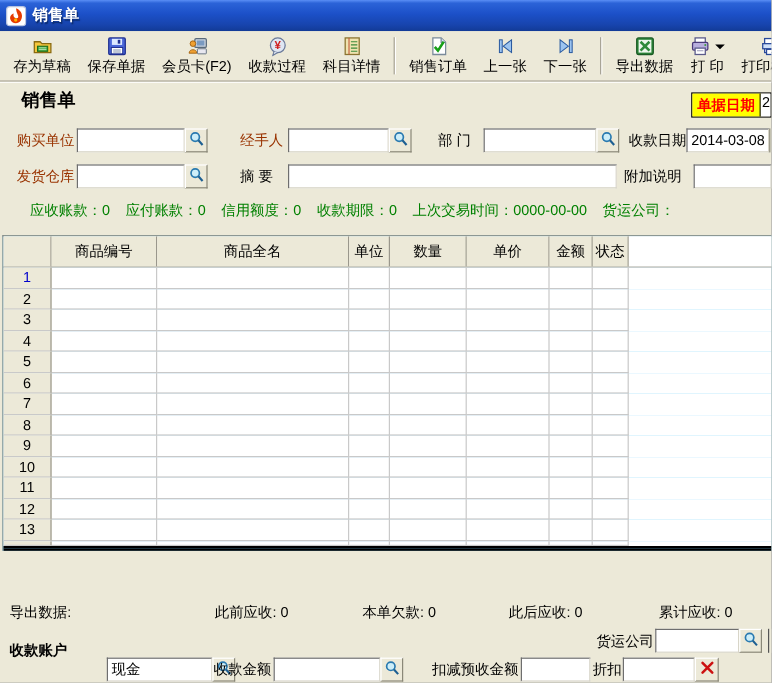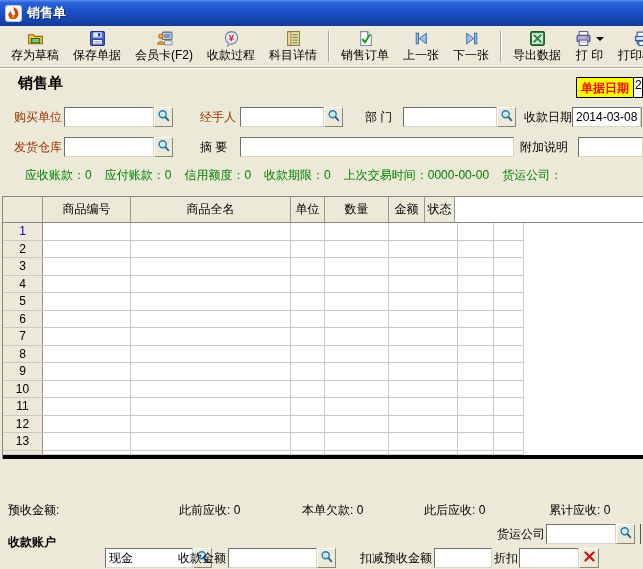--- a/index.html
+++ b/index.html
@@ -278,20 +278,21 @@
     <span><span>货运公司：</span><span></span></span>
   </div>
 
   <div class="grid">
     <div class="gh">
       <div class="cell w-num"></div>
       <div class="cell w-c1">商品编号</div>
       <div class="cell w-c2">商品全名</div>
       <div class="cell w-c3">单位</div>
       <div class="cell w-c4">数量</div>
+      <div class="cell w-c5">单价</div>
       <div class="cell w-c6">金额</div>
       <div class="cell w-c7">状态</div>
       <div class="cell w-fill"></div>
     </div>
     <div>
         <div class="grow">
           <div class="cell w-num numcell cur">1</div>
           <div class="cell w-c1"></div>
           <div class="cell w-c2"></div>
           <div class="cell w-c3"></div>
@@ -442,40 +443,40 @@
           <div class="cell w-c5"></div>
           <div class="cell w-c6"></div>
           <div class="cell w-c7"></div>
           <div class="cell w-fill"></div>
         </div>
       </div>
     <div class="hr-black"></div>
     <div class="hr-black"></div>
   </div>
 
-  <span class="sumitem" style="left:8px;"><span>预收金额:</span> <span></span></span>
+  <span class="sumitem" style="left:8px;"><span>导出数据:</span> <span></span></span>
   <span class="sumitem" style="left:179px;"><span>此前应收:</span> <span>0</span></span>
   <span class="sumitem" style="left:302px;"><span>本单欠款:</span> <span>0</span></span>
   <span class="sumitem" style="left:424px;"><span>此后应收:</span> <span>0</span></span>
   <span class="sumitem" style="left:549px;"><span>累计应收:</span> <span>0</span></span>
 
   <span class="flabel" style="left:497px; top:524px;">货运公司</span>
   <span class="fgroup" style="left:546px; top:524px;">
     <input class="tin" style="width: 70px;">
     <button class="magbtn">
         <span><svg viewBox="0 0 16 16">
             <circle cx="6.5" cy="6" r="4" fill="#cdeef9" stroke="#2a7ab0" stroke-width="1.6"></circle>
             <line x1="9.5" y1="9" x2="13.5" y2="13.5" stroke="#1d5f92" stroke-width="2"></line>
           </svg></span>
       </button>
   </span>
   <span class="cutfrag" style="left:640px; top:524px; width:3px; height:20px; border-left-color:#555;"></span>
 
   <span class="flabel" style="left:8px; top:532px;font-weight:bold;">收款账户</span>
-  <span class="fgroup" style="left:57px; top:548px;padding-left:48px;">
+  <span class="fgroup" style="left:41px; top:548px;padding-left:48px;">
     <input class="tin" style="width: 88px;" value="现金">
     <button class="magbtn">
         <span><svg viewBox="0 0 16 16">
             <circle cx="6.5" cy="6" r="4" fill="#cdeef9" stroke="#2a7ab0" stroke-width="1.6"></circle>
             <line x1="9.5" y1="9" x2="13.5" y2="13.5" stroke="#1d5f92" stroke-width="2"></line>
           </svg></span>
       </button>
   </span>
   <span class="flabel" style="left:178px; top:548px;">收款金额</span>
   <span class="fgroup" style="left:228px; top:548px;">

